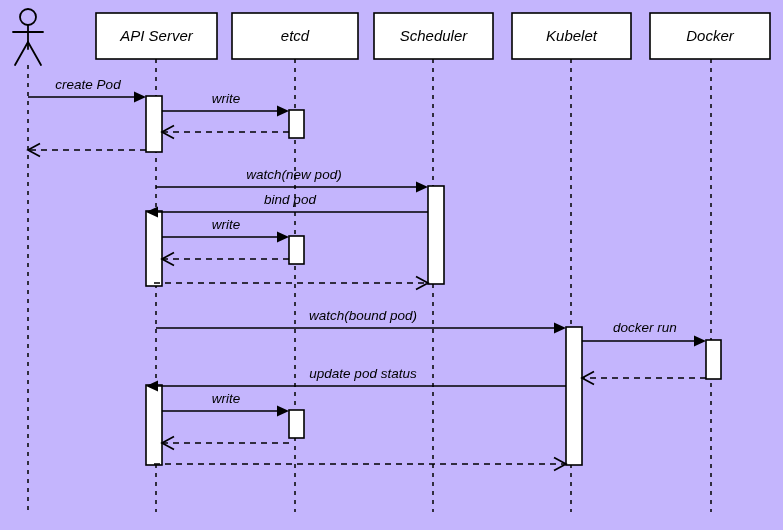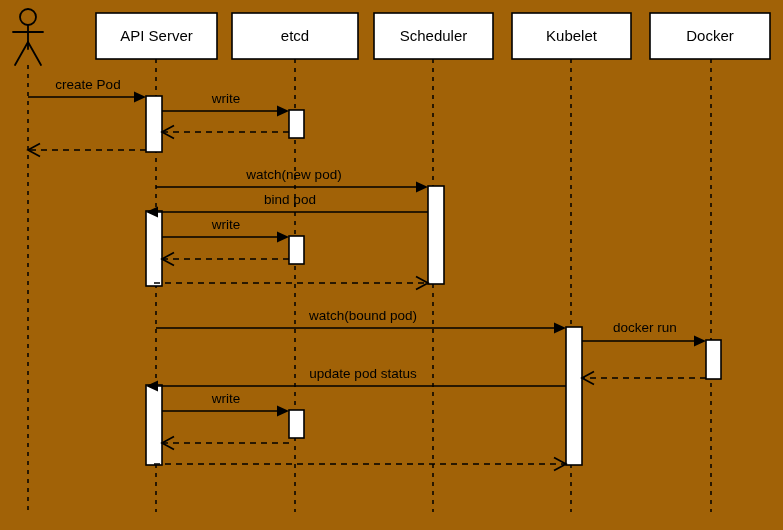--- a/index.html
+++ b/index.html
@@ -4,23 +4,24 @@
 <style>
   html, body {
     margin: 0;
     padding: 0;
     background: #ffffff;
   }
   #diagram-root {
     position: relative;
     width: 783px;
     height: 530px;
-    background: #a16207;
+    background: #c4b5fd;
     font-family: "Liberation Sans", sans-serif;
     overflow: hidden;
+    font-style: italic;
   }
   svg#seq {
     display: block;
     width: 783px;
     height: 530px;
   }
   .lifeline-head-box {
     fill: #ffffff;
     stroke: #000000;
     stroke-width: 1.6;

